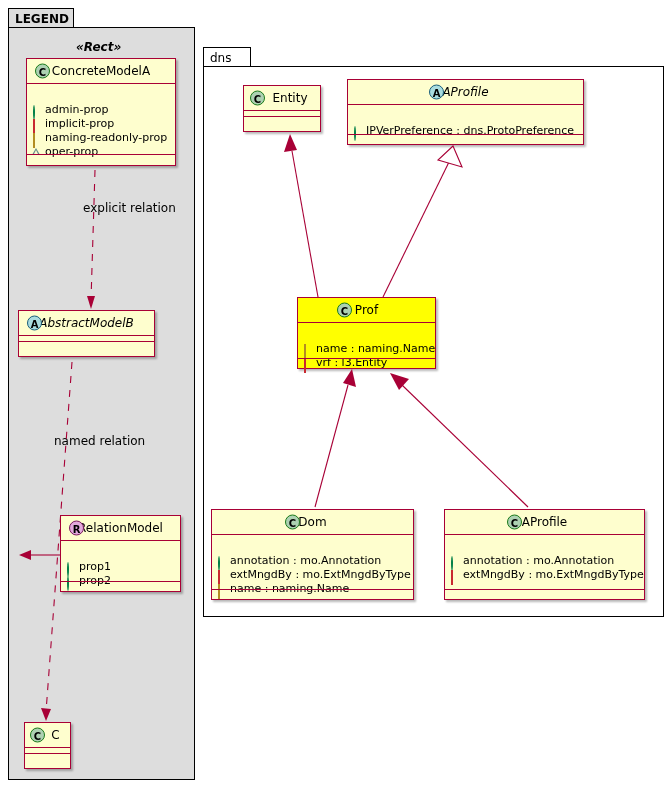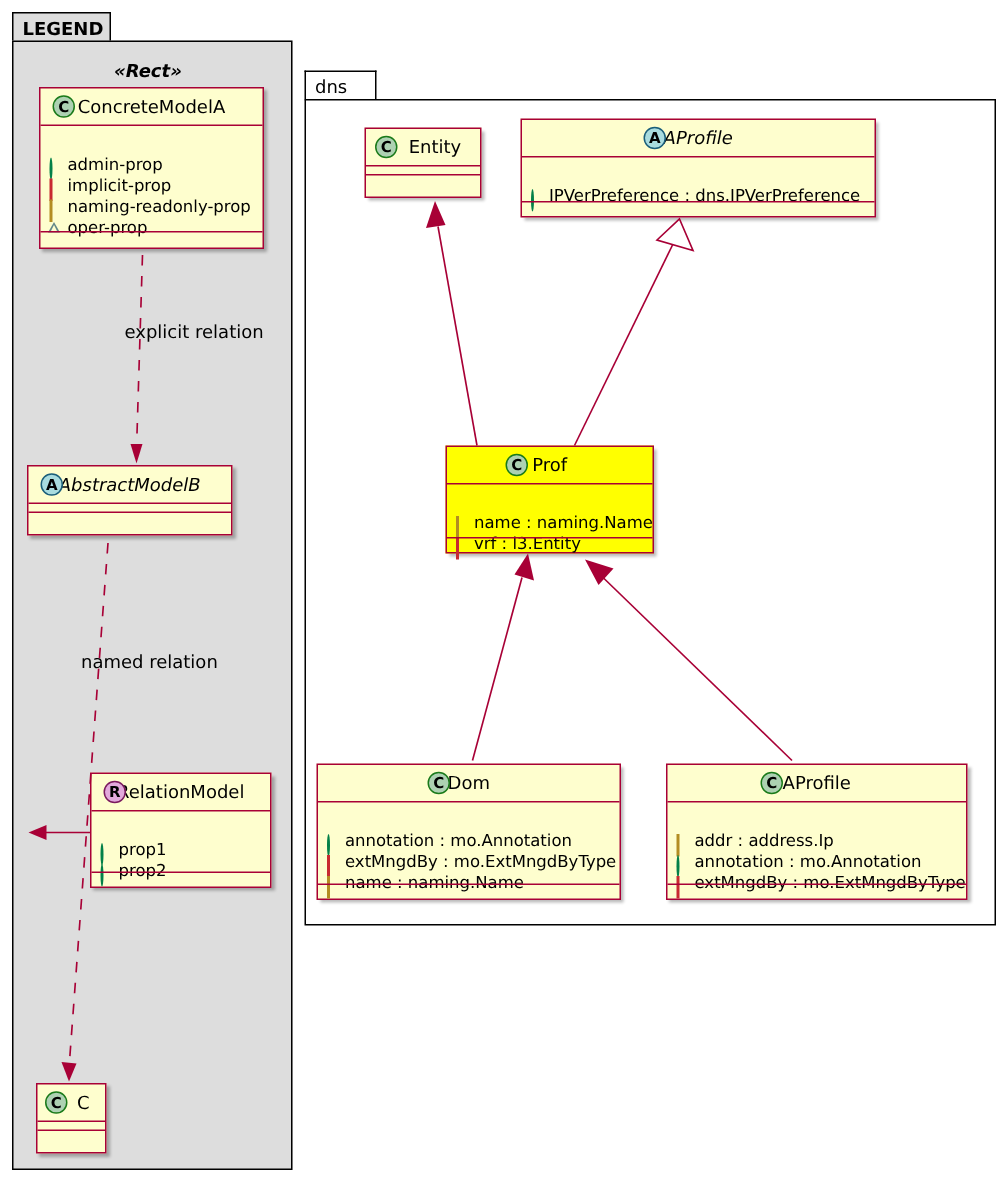--- a/index.html
+++ b/index.html
@@ -266,21 +266,21 @@
     <div class="uml-title" style="padding-left:22px; padding-right:6px;">
       <span class="badge badge-C" style="left:5px;">C</span>
       <span>C</span>
     </div>
     <div class="uml-sep"></div>
     <div class="empty-band"></div>
     <div class="uml-sep"></div>
     <div class="empty-band"></div>
   </div>
 
-  <div class="edge-label" style="left:83px; top:214px;">explicit relation</div>
+  <div class="edge-label" style="left:83px; top:201px;">explicit relation</div>
   <div class="edge-label" style="left:54px; top:434px;">named relation</div>
 
   <div class="pkg dns-pkg" style="left:203px; top:47px; width:461px; height:570px;">
     <div class="pkg-tab" style="left:0; top:0; width:48px; height:20px;">
       <div class="pkg-tab-label">dns</div>
     </div>
     <div class="pkg-body" style="left:0; top:19px; width:461px; height:551px;"></div>
   </div>
 
   <div class="uml-box" style="left:243px; top:85px; width:78px; height:47px;">
@@ -296,21 +296,21 @@
 
   <div class="uml-box" style="left:347px; top:79px; width:237px; height:66px;">
     <div class="uml-title italic">
       <span class="badge badge-A" style="left:81px;">A</span>
       <span>AProfile</span>
     </div>
     <div class="uml-sep"></div>
     <div class="uml-attrs">
       <div class="uml-attr">
         <span class="m"><span class="m-circle"></span></span>
-        <span>IPVerPreference : dns.IPVerPreference</span>
+        <span>IPVerPreference : dns.ProtoPreference</span>
       </div>
     </div>
     <div class="uml-sep" style="position:absolute; left:0; right:0; bottom:9px;"></div>
   </div>
 
   <div class="uml-box" style="left:297px; top:297px; width:139px; height:72px; background:#FFFF00;">
     <div class="uml-title">
       <span class="badge badge-C" style="left:39px;">C</span>
       <span>Prof</span>
     </div>
@@ -351,24 +351,20 @@
     <div class="uml-sep" style="position:absolute; left:0; right:0; bottom:9px;"></div>
   </div>
 
   <div class="uml-box" style="left:444px; top:509px; width:201px; height:91px;">
     <div class="uml-title">
       <span class="badge badge-C" style="left:62px;">C</span>
       <span>AProfile</span>
     </div>
     <div class="uml-sep"></div>
     <div class="uml-attrs">
-      <div class="uml-attr">
-        <span class="m"><span class="m-diamond"></span></span>
-        <span>addr : address.Ip</span>
-      </div>
       <div class="uml-attr">
         <span class="m"><span class="m-circle"></span></span>
         <span>annotation : mo.Annotation</span>
       </div>
       <div class="uml-attr">
         <span class="m"><span class="m-square"></span></span>
         <span>extMngdBy : mo.ExtMngdByType</span>
       </div>
     </div>
     <div class="uml-sep" style="position:absolute; left:0; right:0; bottom:9px;"></div>

